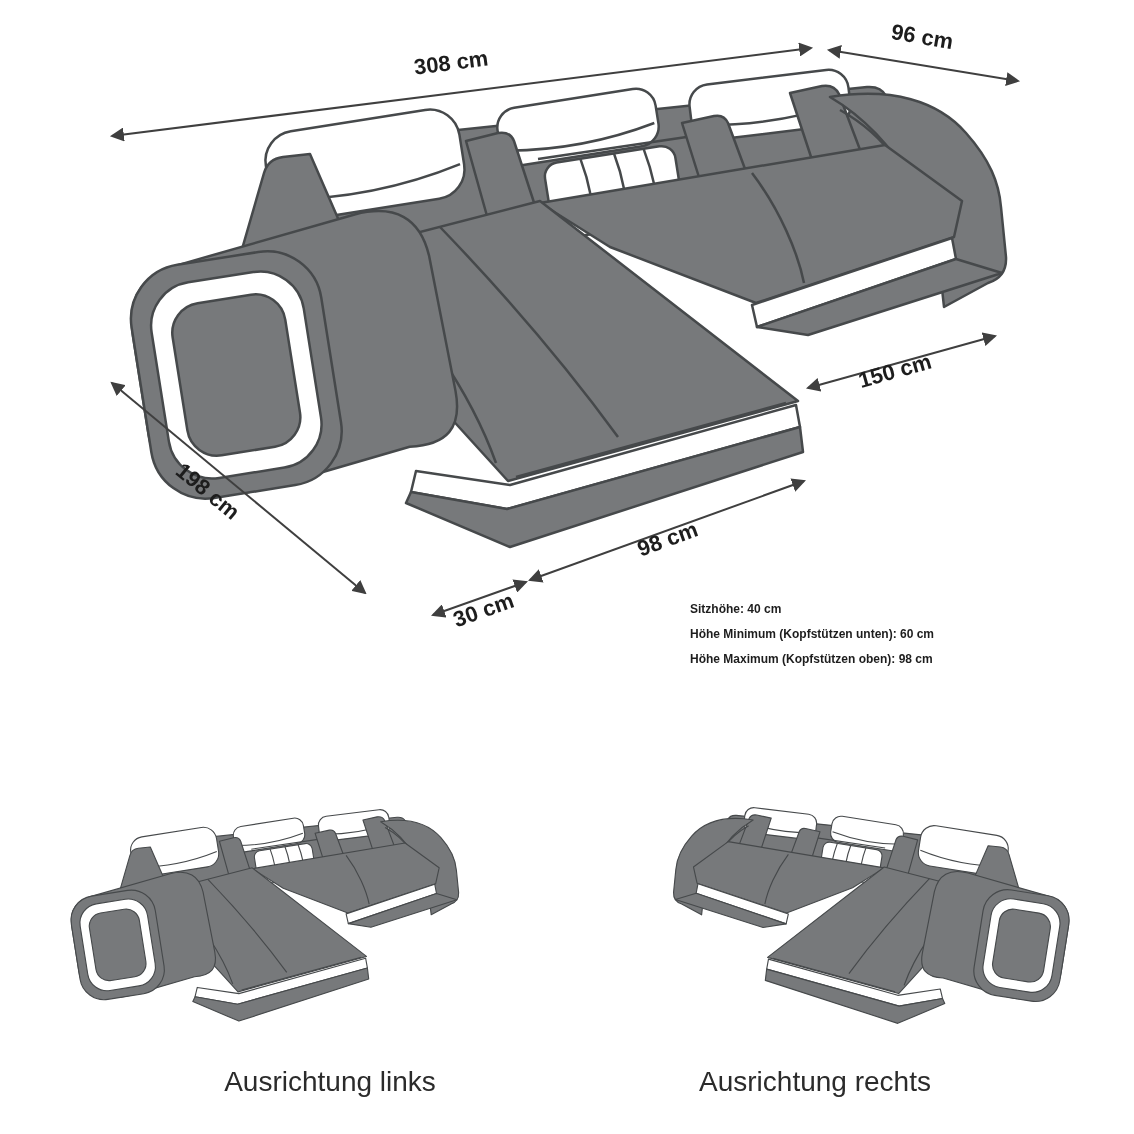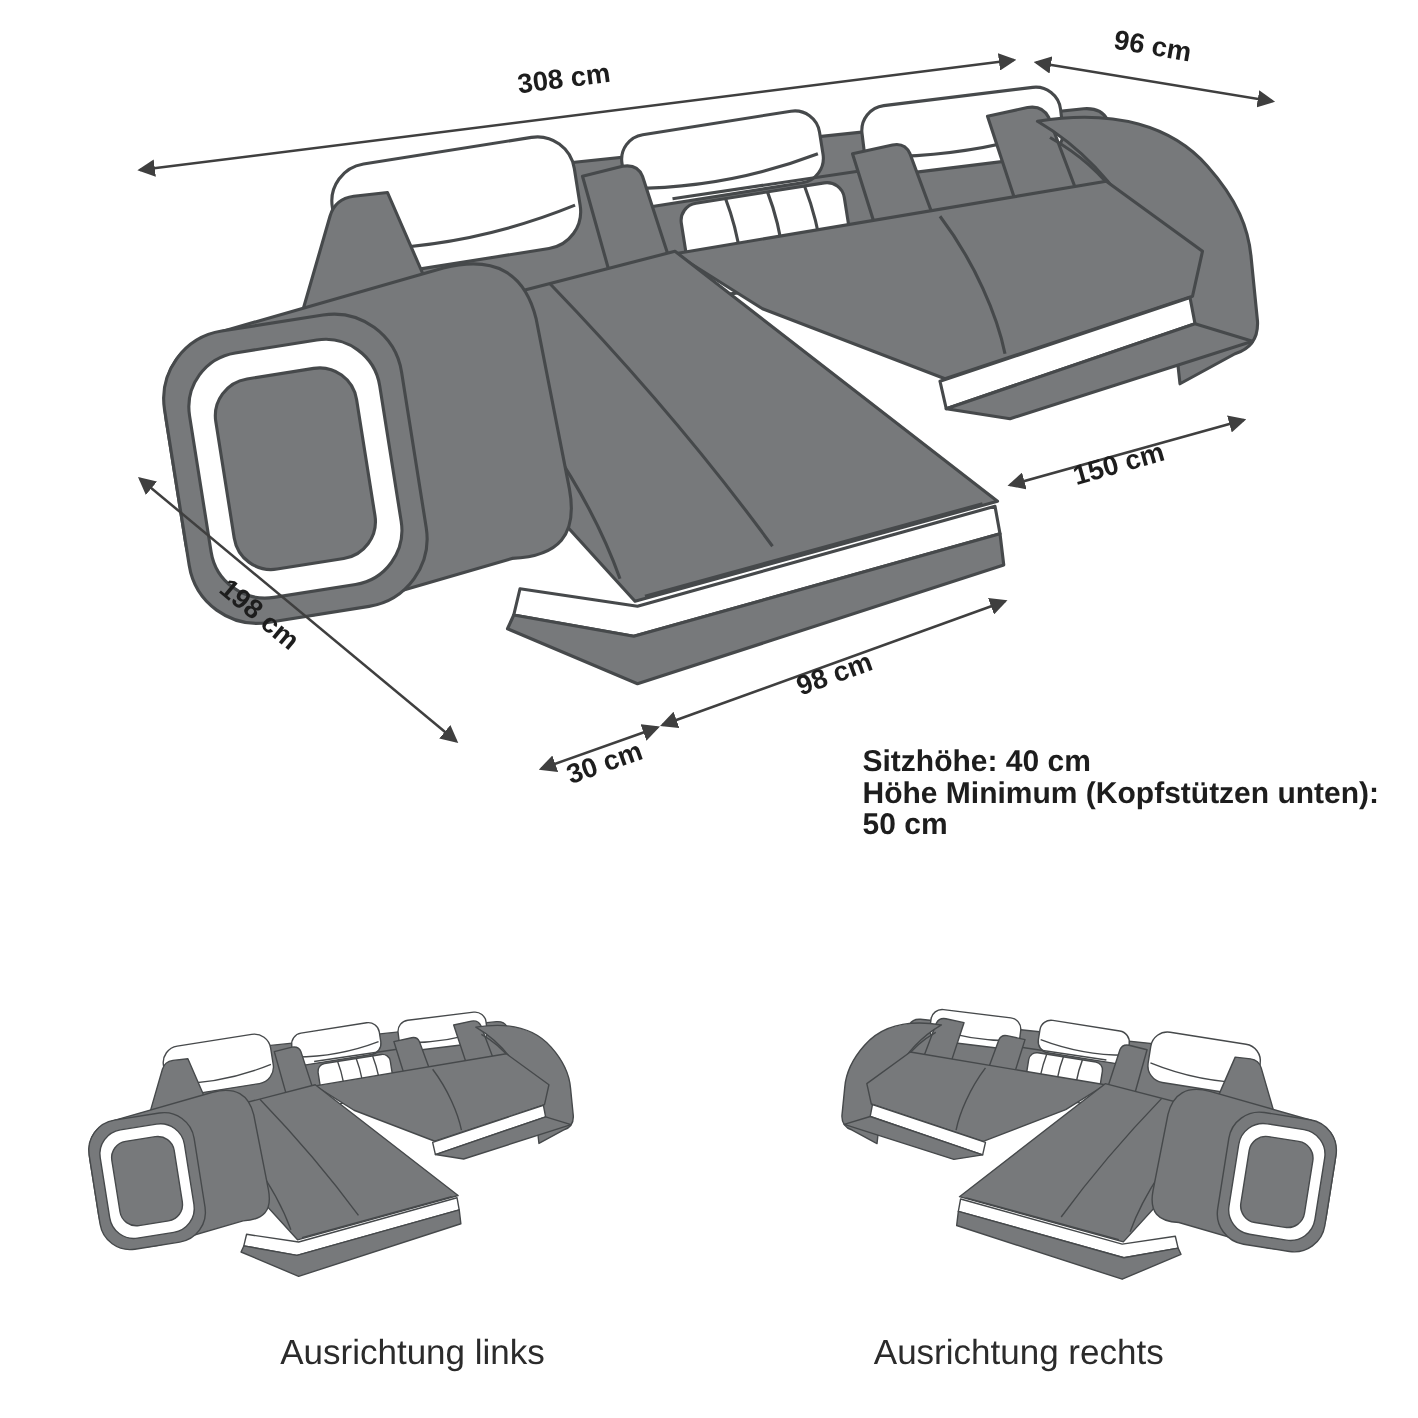--- a/index.html
+++ b/index.html
@@ -1,21 +1,21 @@
 <!DOCTYPE html>
 <html><head>
 <meta charset="utf-8">
 <style>
   html,body{margin:0;padding:0;background:#ffffff;}
   .stage{position:relative;width:1134px;height:1134px;background:#fff;overflow:hidden;
          font-family:"Liberation Sans", sans-serif;}
   svg{position:absolute;left:0;top:0;}
   .dim-label{font-size:22px;font-weight:700;fill:#1d1d1d;}
   .specs{position:absolute;left:690px;top:597px;width:420px;
-         font-size:24px;line-height:25px;font-weight:700;color:#1d1d1d;}
+         font-size:12px;line-height:25px;font-weight:700;color:#1d1d1d;}
   .caption{position:absolute;top:1066px;font-size:28px;font-weight:400;color:#2b2b2b;
            text-align:center;width:400px;}
   .caption-left{left:130px;}
   .caption-right{left:615px;}
 </style>
 </head>
 <body>
 
 <div class="stage">
 
@@ -106,18 +106,19 @@
       <text class="dim-label" transform="translate(670,546) rotate(-20)">98 cm</text>
       <text class="dim-label" transform="translate(486,617) rotate(-19.5)">30 cm</text>
     </g>
 
     <use href="#sofaL" transform="translate(75,812) scale(0.443)"></use>
     <use href="#sofaL" transform="translate(1065,810) scale(-0.452,0.452)"></use>
   </svg>
 
   <div class="specs">
     <div>Sitzhöhe: 40 cm</div>
-    <div>Höhe Minimum (Kopfstützen unten): 50 cm</div>
+    <div>Höhe Minimum (Kopfstützen unten): 60 cm</div>
+    <div>Höhe Maximum (Kopfstützen oben): 98 cm</div>
   </div>
 
   <div class="caption caption-left">Ausrichtung links</div>
   <div class="caption caption-right">Ausrichtung rechts</div>
 </div>
 
 </body></html>

